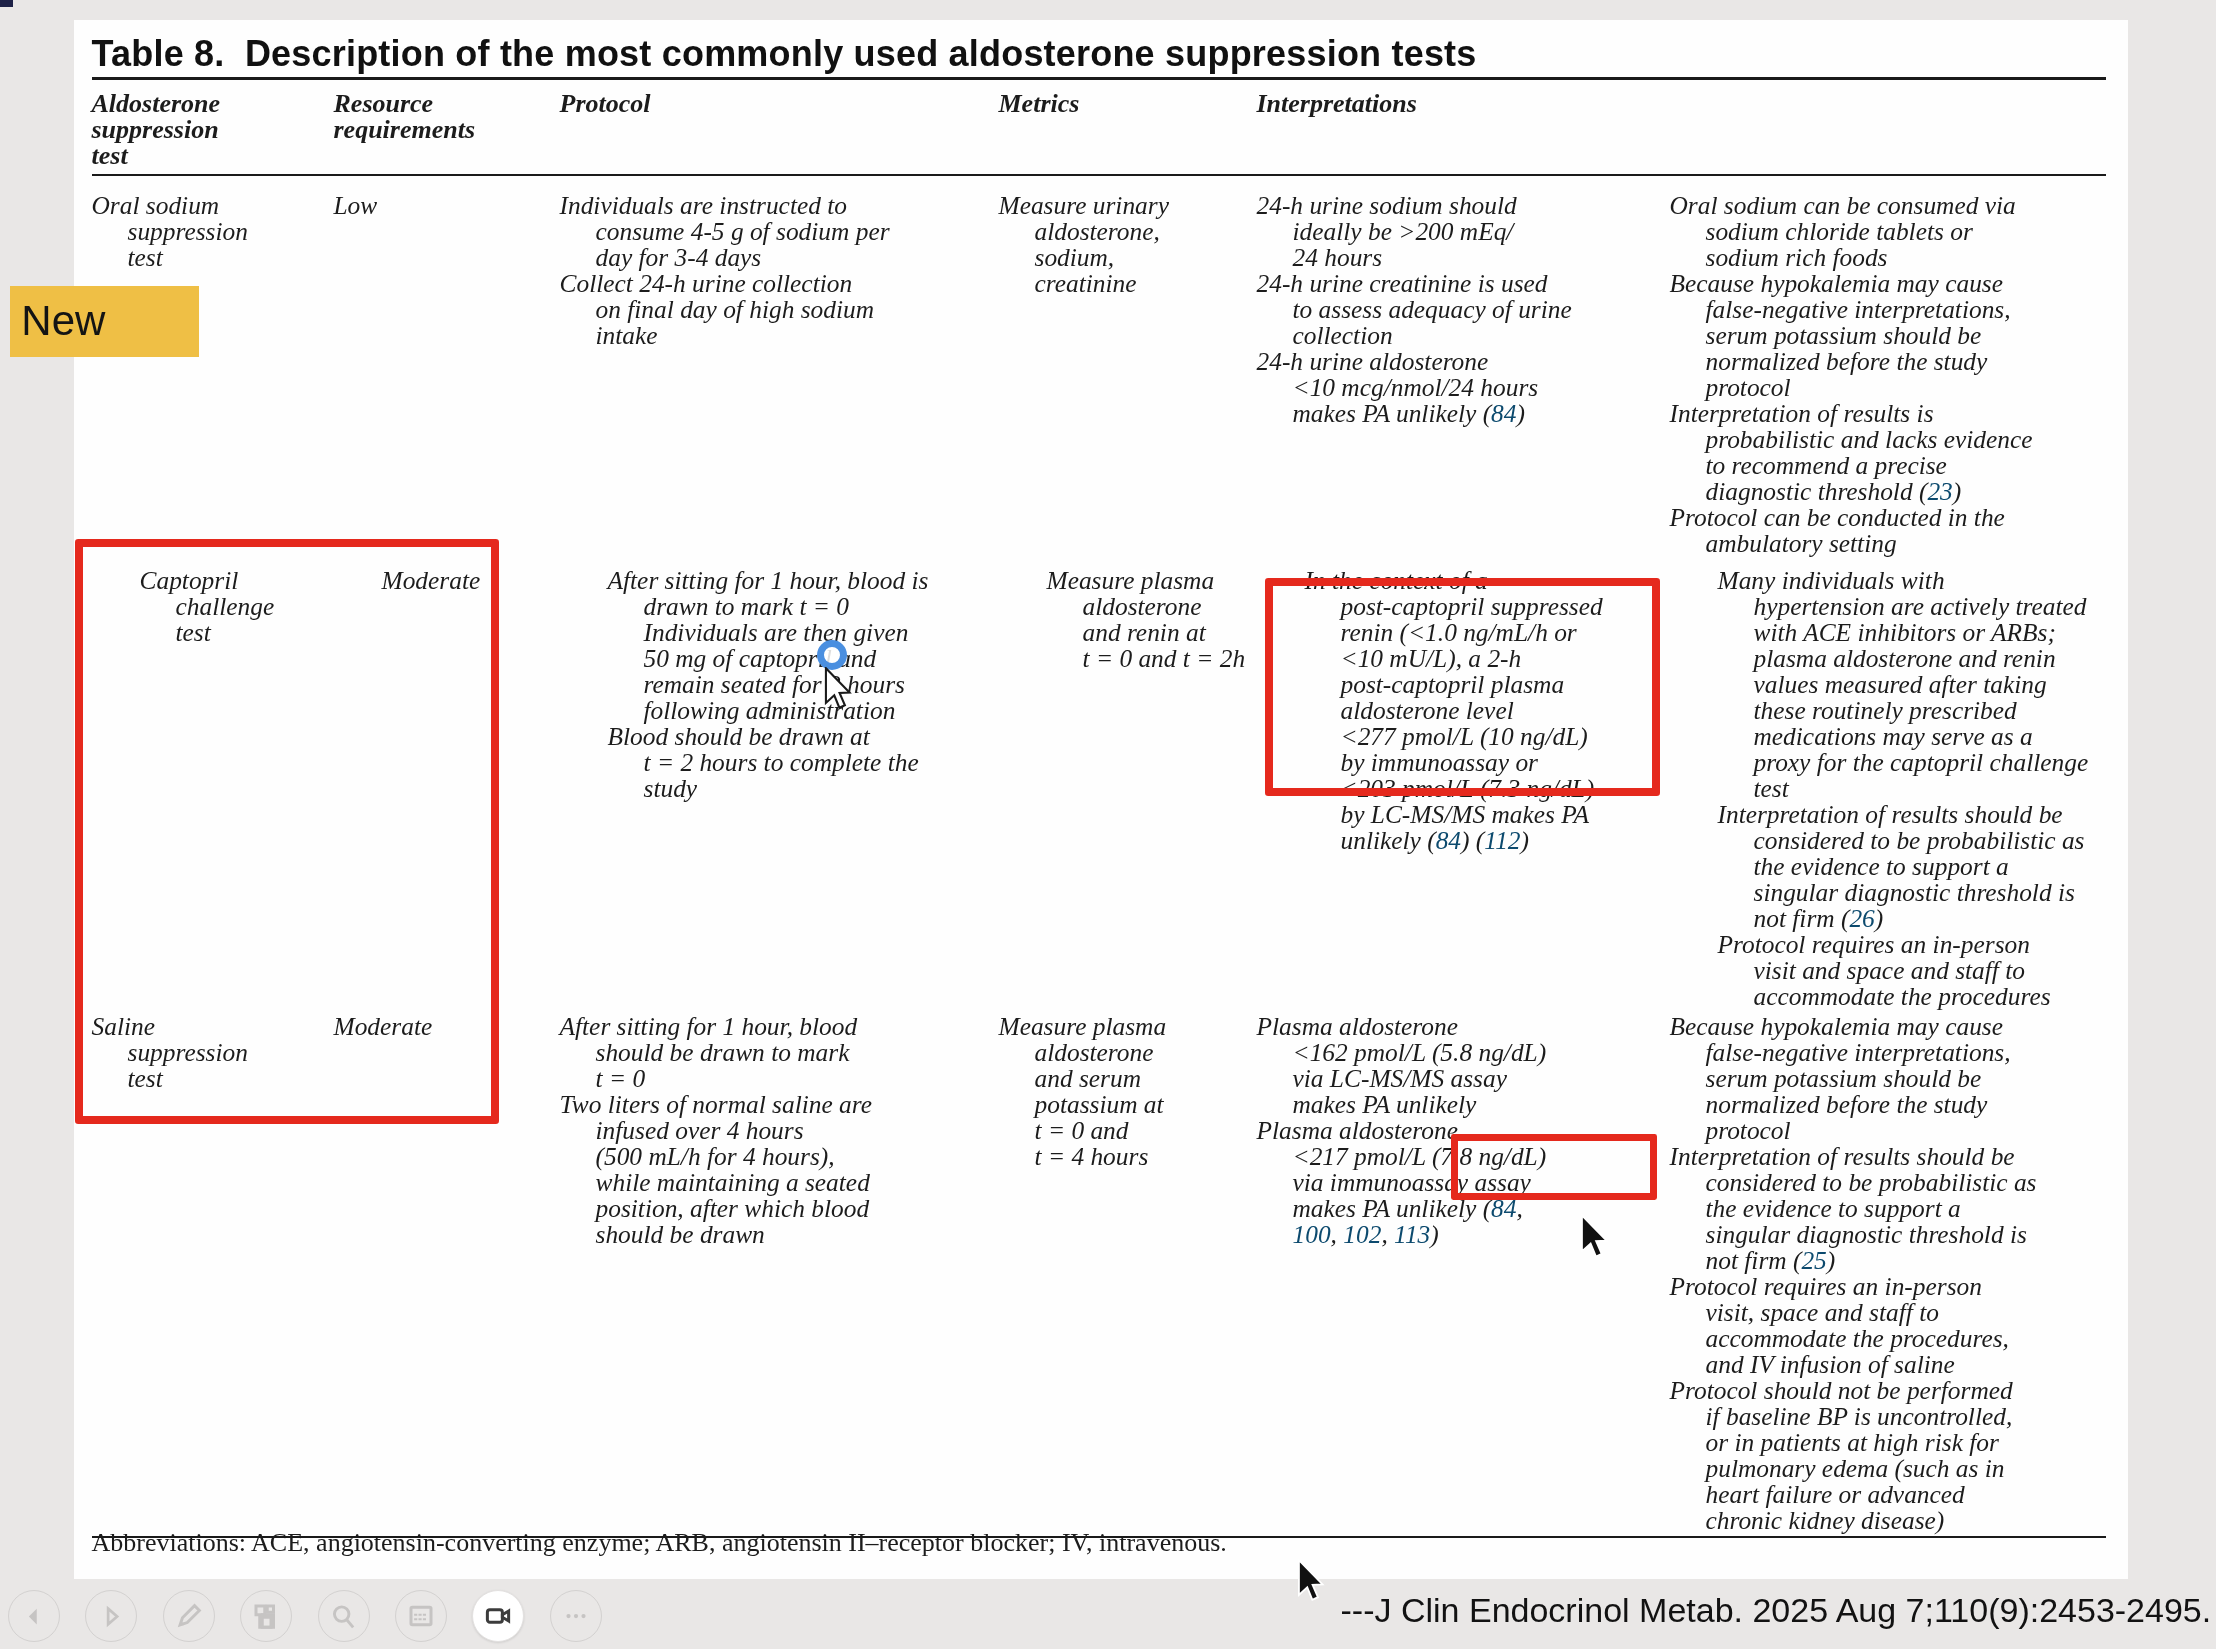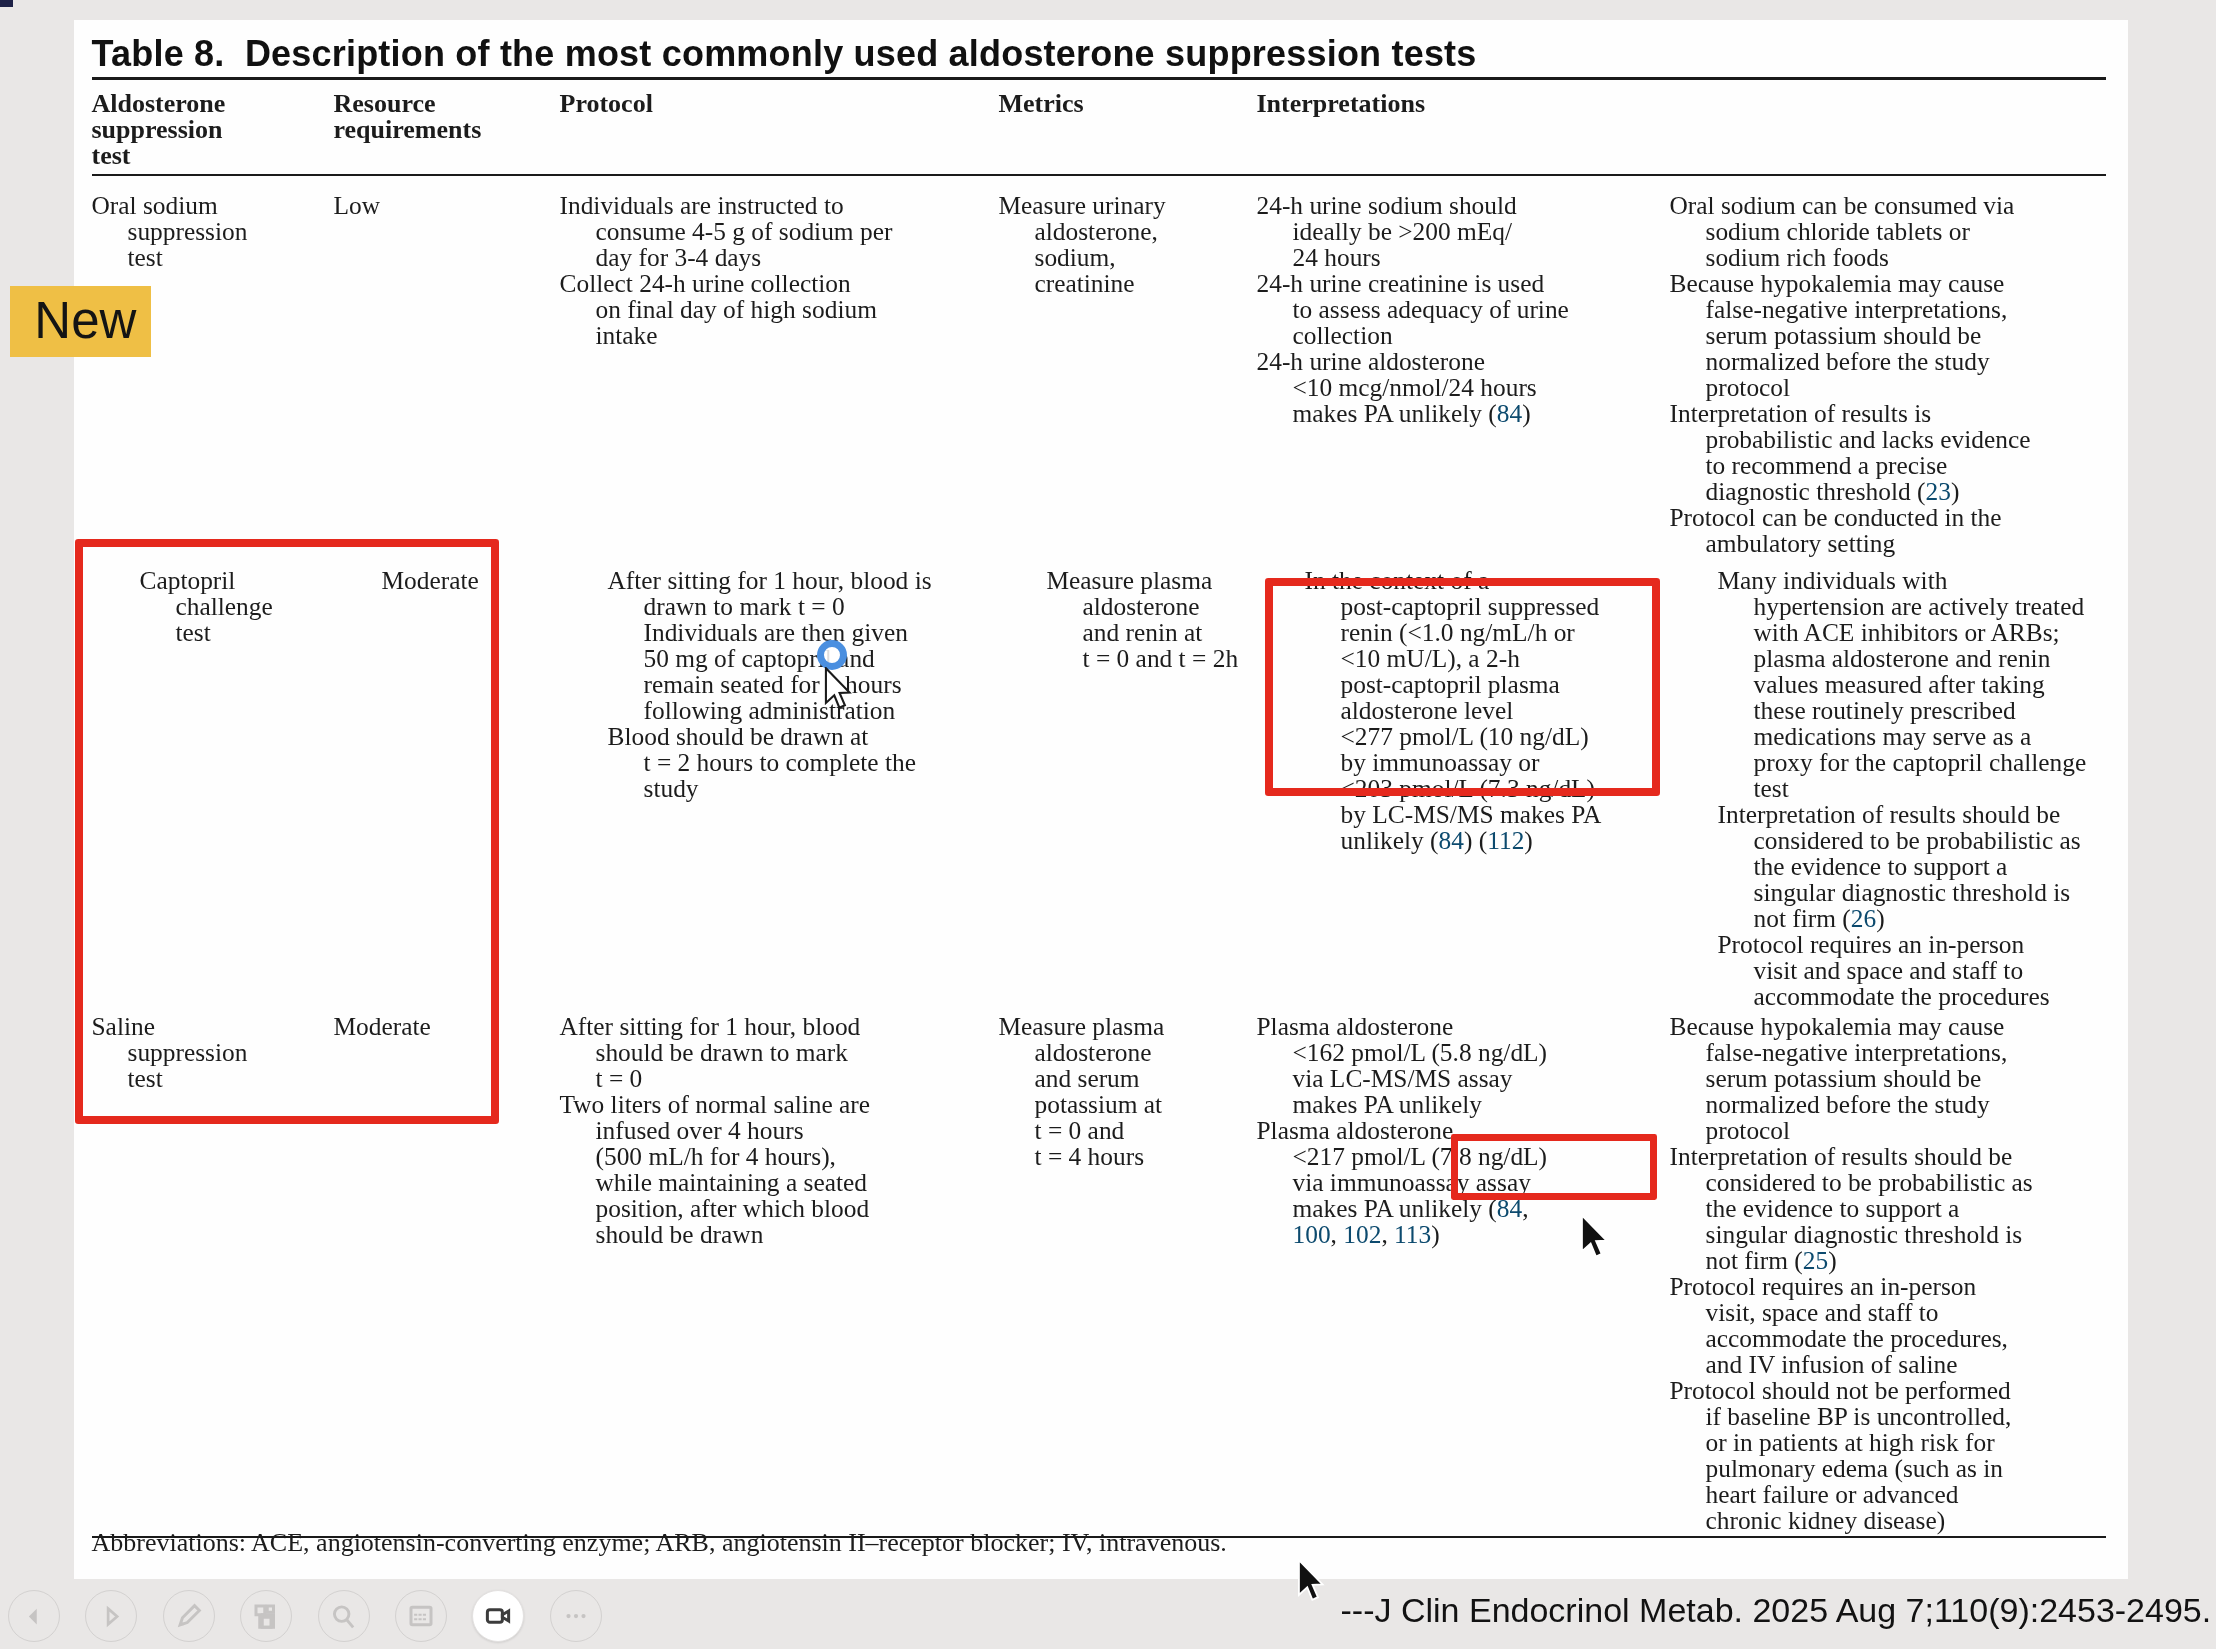--- a/index.html
+++ b/index.html
@@ -16,44 +16,44 @@
     position:absolute;left:17.5px;top:12.7px;
     font-family:"Liberation Sans", sans-serif;font-weight:bold;
     font-size:36px;color:#111;letter-spacing:0.2px;white-space:pre;
   }
   .rule{position:absolute;left:17.5px;width:2014px;background:#1a1a1a;}
   .rule.r1{top:57px;height:3.2px;}
   .rule.r2{top:154px;height:2.4px;}
   .rule.r3{top:1516px;height:2.4px;}
   .tgrid{
     position:absolute;left:17.5px;width:2014px;
-    display:grid;grid-template-columns:242px 226px 439px 258px 413px 435px;
+    display:grid;grid-template-columns:242px 226px 439px 258px 413px 435px;font-style:italic;
   }
   .thead{top:71px;font-weight:bold;}
   .tbody{top:172px;}
   .trow{display:contents;}
   .cell{color:#1c1c1c;}
   .r0 .cell{min-height:375px;}
   .r1 .cell{min-height:446px;margin-left:48px;}
   .tl{white-space:pre;font-size:25.4px;line-height:26px;height:26px;}
   .thead .tl{font-size:26px;}
   .tl.ind{padding-left:36px;}
   .ref{color:#0c4a6e;}
   .footnote{
     position:absolute;left:17.5px;top:1488px;font-size:26px;color:#1c1c1c;white-space:pre;margin-top:20px;
   }
   
   .redbox{position:absolute;border-style:solid;border-color:#e5291d;z-index:6;}
   #box-left{left:75px;top:539px;width:408px;height:569px;border-width:8.7px;border-radius:3.2px;}
   #box-interp{left:1265px;top:578px;width:379px;height:202px;border-width:8.7px;border-radius:3.2px;}
   #box-value{left:1451px;top:1134px;width:192px;height:52px;border-width:7.1px;border-radius:2.4px;}
   .new-label{
-    position:absolute;left:10.3px;top:286px;width:141px;height:71px;z-index:8;
+    position:absolute;left:10.3px;top:286px;width:189px;height:71px;z-index:8;
     background:#efbf45;color:#141414;font-family:"Liberation Sans", sans-serif;
-    font-size:51px;line-height:70px;padding-left:24px;box-sizing:border-box;
+    font-size:42px;line-height:70px;padding-left:11px;box-sizing:border-box;
   }
   
   .click-ring{
     position:absolute;left:817px;top:640px;width:30px;height:30px;z-index:9;
     border:7.1px solid #4a8fe0;border-radius:50%;background:rgba(255,255,255,.85);
     box-sizing:border-box;
   }
   .cursor{position:absolute;z-index:10;}
   #cursor-1{left:823px;top:667px;}
   #cursor-2{left:1579px;top:1214px;}

